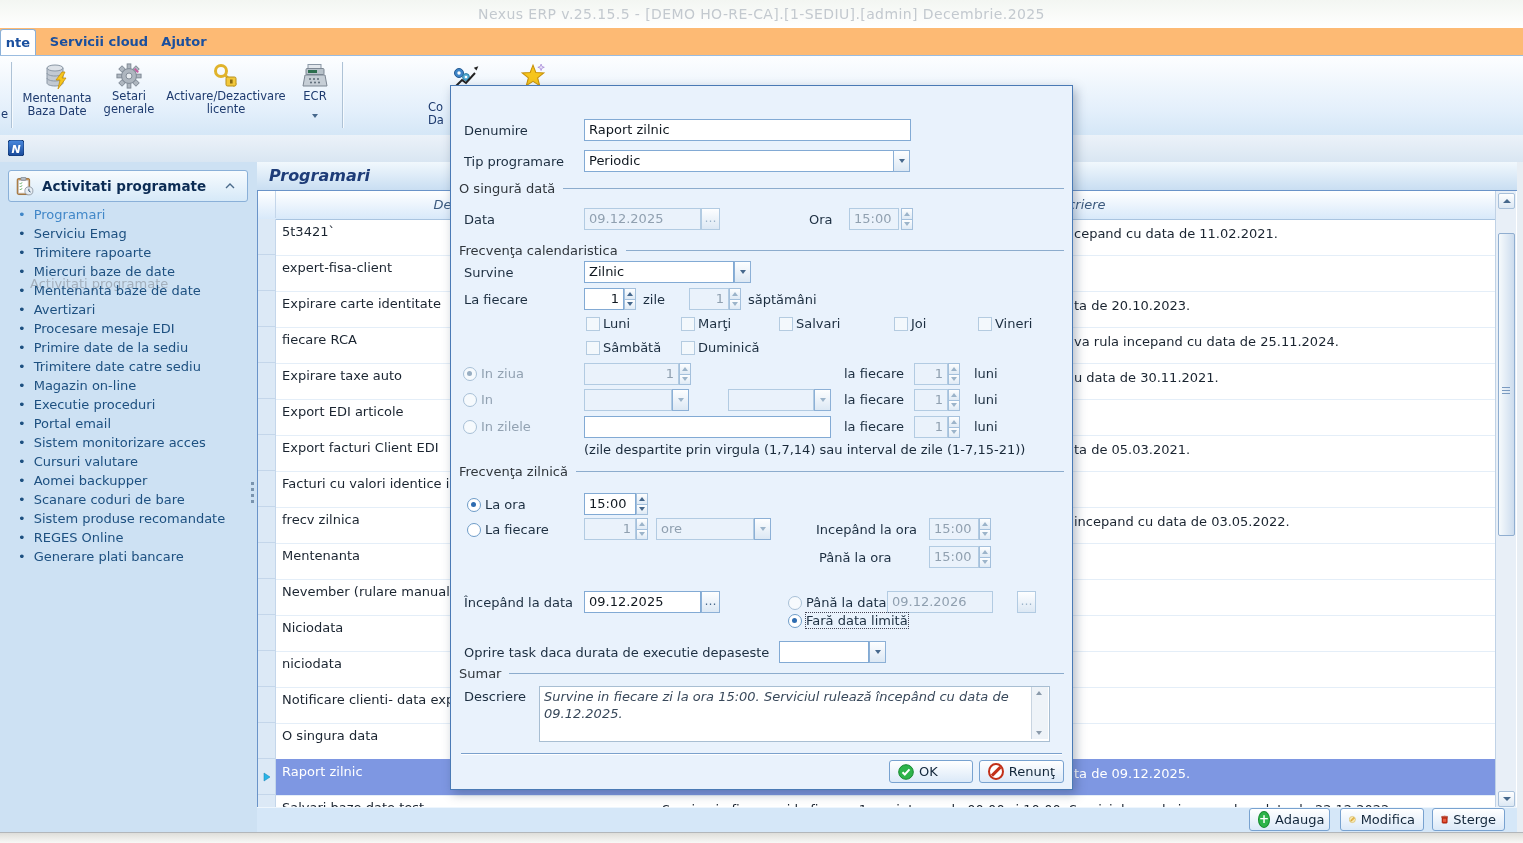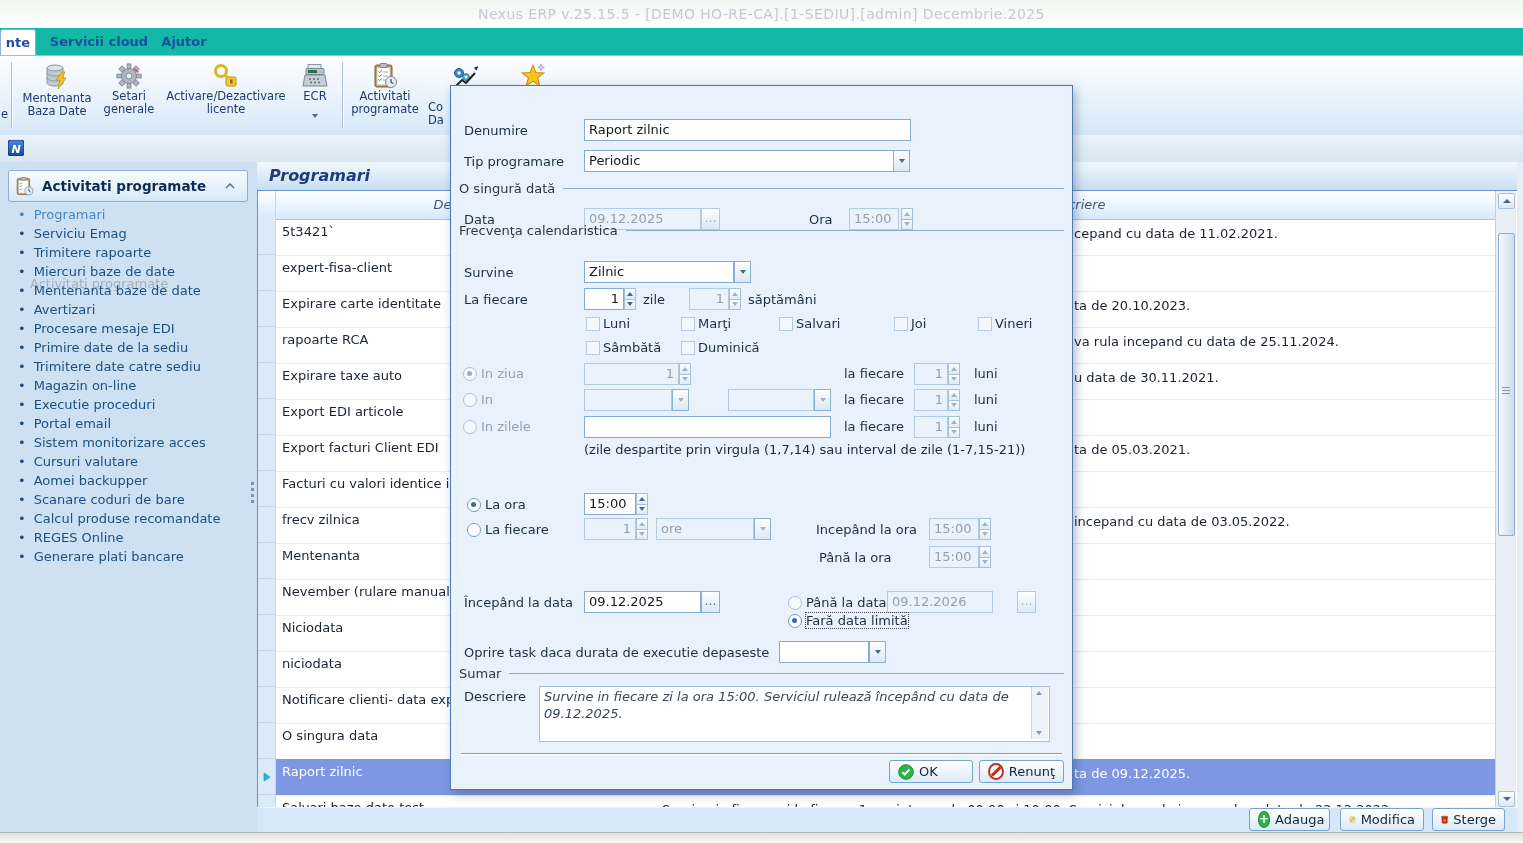--- a/index.html
+++ b/index.html
@@ -3,21 +3,21 @@
 <meta charset="utf-8">
 <style>
   html,body{margin:0;padding:0;background:#efeeea}
   #screen{position:relative;width:1523px;height:843px;overflow:hidden;
     font-family:"DejaVu Sans","Liberation Sans",sans-serif;background:#cde1f3}
   .txt{position:absolute;white-space:nowrap}
 
   
   #titlebar{position:absolute;left:0;top:0;width:100%;height:28px;background:linear-gradient(#f3f6f2,#ffffff)}
   #app-title{position:absolute;left:0;top:6px;width:100%;text-align:center;font-size:14px;color:#c3c9cf;letter-spacing:.4px}
-  #menubar{position:absolute;left:0;top:28px;width:100%;height:27px;background:#14b8a6;border-bottom:1px solid #9abce0}
+  #menubar{position:absolute;left:0;top:28px;width:100%;height:27px;background:#fdba74;border-bottom:1px solid #9abce0}
   .tab{position:absolute;top:1px;height:25px;line-height:25px;font-weight:bold;font-size:13px;color:#1a4f9e;text-align:center}
   .tab.sel{background:#fff;border:1px solid #8ab0d8;border-bottom:none;border-radius:3px 3px 0 0}
   #toolbar{position:absolute;left:0;top:56px;width:100%;height:79px;background:linear-gradient(#fdfeff,#e3effb 70%,#d5e7f7)}
   .tbtn{position:absolute;top:3px;height:74px;text-align:center}
   .tbtn .ico{display:block;margin:4px auto 1px auto}
   .tlabel{font-size:11.5px;line-height:13px;color:#1d3a6e;white-space:pre-line}
   .tsep{position:absolute;top:6px;height:66px;width:0;border-left:1px solid #aec2d6;border-right:1px solid #f5fafe}
   .tri-d{display:inline-block;width:0;height:0;border-left:4px solid transparent;border-right:4px solid transparent;border-top:4px solid #46688c}
   .tri-u{display:inline-block;width:0;height:0;border-left:4px solid transparent;border-right:4px solid transparent;border-bottom:4px solid #46688c}
   .tri-d.sm{border-left-width:3px;border-right-width:3px;border-top-width:4px}
@@ -174,33 +174,20 @@
           <circle cx="9" cy="19.5" r="1" fill="#5a6875"></circle>
         <circle cx="13" cy="19.5" r="1" fill="#5a6875"></circle>
           <circle cx="17" cy="19.5" r="1" fill="#5a6875"></circle>
       </svg>
       <div class="tlabel">ECR</div>
       <span class="tri-d sm"></span>
     </div>
 
     <div class="tsep" style="left:342px"></div>
 
-    <div class="tbtn" style="left:348px;width:74px">
-      <svg class="ico" width="26" height="26" viewBox="0 0 26 26">
-        <rect x="3" y="2" width="17" height="22" rx="2" fill="#c98f4e" stroke="#8a5a20"></rect>
-        <rect x="5" y="4.5" width="13" height="17.5" fill="#fff" stroke="#c0c6cc"></rect>
-        <rect x="8" y="0.5" width="7" height="4" rx="1" fill="#b8bec6" stroke="#7a8490"></rect>
-        <path d="M6.5 8.5l1.2 1.2 2-2.4M6.5 12.5l1.2 1.2 2-2.4M6.5 16.5l1.2 1.2 2-2.4" stroke="#3a9a3a" fill="none"></path>
-        <path d="M11 9h5M11 13h5M11 17h3" stroke="#9aa4ae"></path>
-        <circle cx="19" cy="19" r="5.5" fill="#e6edf3" stroke="#7d8793"></circle>
-        <path d="M19 16v3.2l2.4 1.4" stroke="#2a4a6a" fill="none" stroke-width="1.2"></path>
-      </svg>
-      <div class="tlabel">Activitati
-programate</div>
-    </div>
 
     <div class="tbtn" style="left:446px;width:40px">
       <svg class="ico" width="30" height="28" viewBox="0 0 30 28">
         <circle cx="8" cy="10" r="4.5" fill="#3f86c8" stroke="#255a92"></circle>
           <circle cx="8" cy="10" r="1.7" fill="#fff"></circle>
         <circle cx="15" cy="14" r="3.4" fill="#58b0d8" stroke="#2a7aa2"></circle>
           <circle cx="15" cy="14" r="1.3" fill="#fff"></circle>
         <path d="M4 24l7-7 4 3 9-10" stroke="#222" stroke-width="2" fill="none"></path>
         <path d="M25.5 7.5l1.8-4.3-4.5 1.6z" fill="#222"></path>
       </svg>
@@ -256,21 +243,21 @@
   <div class="side-item" style="top:321px"><span class="b">•</span><span>Procesare mesaje EDI</span></div>
   <div class="side-item" style="top:340px"><span class="b">•</span><span>Primire date de la sediu</span></div>
   <div class="side-item" style="top:359px"><span class="b">•</span><span>Trimitere date catre sediu</span></div>
   <div class="side-item" style="top:378px"><span class="b">•</span><span>Magazin on-line</span></div>
   <div class="side-item" style="top:397px"><span class="b">•</span><span>Executie proceduri</span></div>
   <div class="side-item" style="top:416px"><span class="b">•</span><span>Portal email</span></div>
   <div class="side-item" style="top:435px"><span class="b">•</span><span>Sistem monitorizare acces</span></div>
   <div class="side-item" style="top:454px"><span class="b">•</span><span>Cursuri valutare</span></div>
   <div class="side-item" style="top:473px"><span class="b">•</span><span>Aomei backupper</span></div>
   <div class="side-item" style="top:492px"><span class="b">•</span><span>Scanare coduri de bare</span></div>
-  <div class="side-item" style="top:511px"><span class="b">•</span><span>Calcul produse recomandate</span></div>
+  <div class="side-item" style="top:511px"><span class="b">•</span><span>Sistem produse recomandate</span></div>
   <div class="side-item" style="top:530px"><span class="b">•</span><span>REGES Online</span></div>
   <div class="side-item" style="top:549px"><span class="b">•</span><span>Generare plati bancare</span></div>
   <div class="grip"></div>
 
   <div id="main-head">
     <div id="main-title">Programari</div>
   </div>
 
   <div id="table">
     <div id="thead">
@@ -289,21 +276,21 @@
         <span class="rname">expert-fisa-client</span>
         <span class="rdesc"></span>
       </div>
     <div class="trow" style="top:100px">
         <div class="gcell"></div>
         <span class="rname">Expirare carte identitate</span>
         <span class="rdesc">ta de 20.10.2023.</span>
       </div>
     <div class="trow" style="top:136px">
         <div class="gcell"></div>
-        <span class="rname">rapoarte RCA</span>
+        <span class="rname">fiecare RCA</span>
         <span class="rdesc">va rula incepand cu data de 25.11.2024.</span>
       </div>
     <div class="trow" style="top:172px">
         <div class="gcell"></div>
         <span class="rname">Expirare taxe auto</span>
         <span class="rdesc">u data de 30.11.2021.</span>
       </div>
     <div class="trow" style="top:208px">
         <div class="gcell"></div>
         <span class="rname">Export EDI articole</span>
@@ -427,21 +414,21 @@
     <div class="fld dis" style="left:398px;top:122px;width:40px">15:00</div>
     <div class="sbtns" style="left:450px;top:122px">
         <b>
           <span class="tri-u sm dis"></span>
         </b>
         <b>
           <span class="tri-d sm dis"></span>
         </b>
       </div>
 
-    <div class="grp" style="left:8px;top:137px;width:605px">
+    <div class="grp" style="left:8px;top:157px;width:605px">
       <span class="gt">Frecvenţa calendaristica</span>
         <span class="gl"></span>
       </div>
     <div class="dlabel" style="left:13px;top:179px">Survine</div>
     <div class="fld" style="left:133px;top:175px;width:140px">Zilnic</div>
     <div class="cbtn" style="left:283px;top:175px">
         <span class="tri-d sm"></span>
       </div>
 
     <div class="dlabel" style="left:13px;top:206px">La fiecare</div>
@@ -535,20 +522,24 @@
         <b>
           <span class="tri-u sm dis"></span>
         </b>
         <b>
           <span class="tri-d sm dis"></span>
         </b>
       </div>
     <div class="dlabel" style="left:523px;top:333px">luni</div>
     <div id="dnote" style="left:133px;top:356px">(zile despartite prin virgula (1,7,14) sau interval de zile (1-7,15-21))</div>
 
+    <div class="grp" style="left:8px;top:378px;width:605px">
+      <span class="gt">Frecvenţa zilnică</span>
+        <span class="gl"></span>
+      </div>
     <span class="rd en on" style="left:16px;top:412px"></span>
     <div class="dlabel" style="left:34px;top:411px">La ora</div>
     <div class="fld" style="left:133px;top:407px;width:42px">15:00</div>
     <div class="sbtns" style="left:185px;top:407px">
         <b>
           <span class="tri-u sm"></span>
         </b>
         <b>
           <span class="tri-d sm"></span>
         </b>

